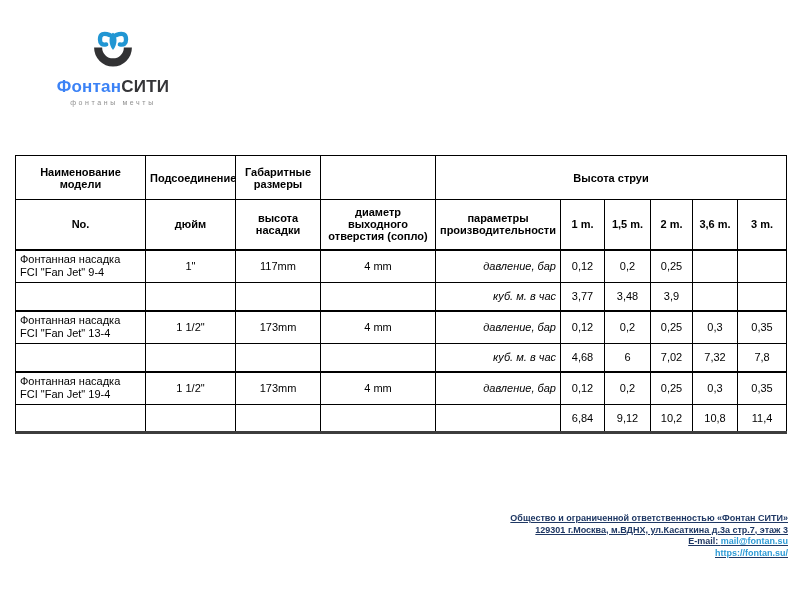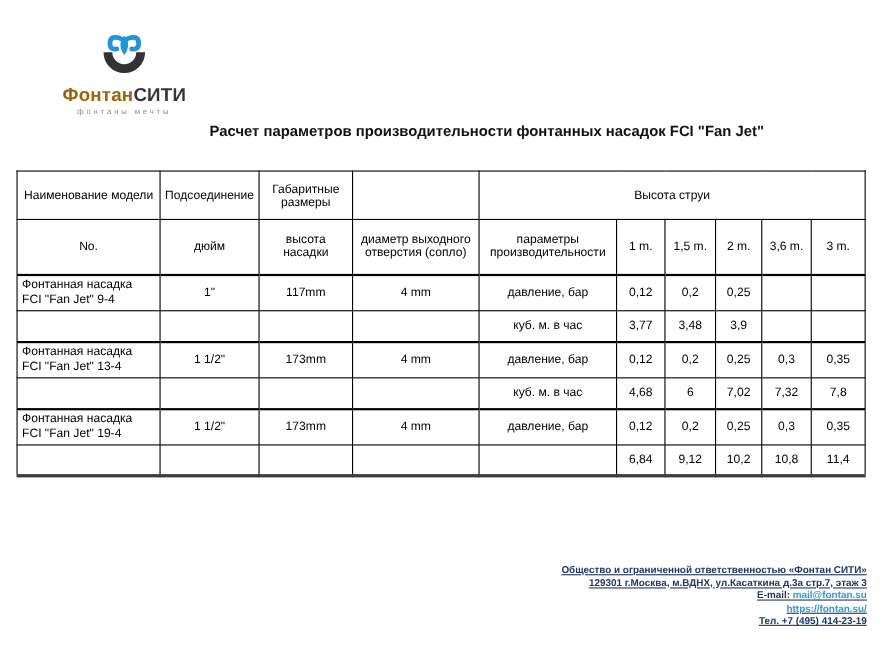--- a/index.html
+++ b/index.html
@@ -3,42 +3,42 @@
 <meta charset="utf-8">
 <style>
   * { margin:0; padding:0; box-sizing:border-box; }
   html,body { width:800px; height:600px; background:#ffffff; font-family:"Liberation Sans", sans-serif; }
   .page { position:relative; width:800px; height:600px; background:#fff; overflow:hidden; }
 
   
   .logo { position:absolute; left:52px; top:24px; width:122px; text-align:center; }
   .logo svg { display:block; margin:0 auto; }
   .brand-line { font-size:17px; font-weight:bold; letter-spacing:0.2px; line-height:1; margin-top:2px; white-space:nowrap; }
-  .brand-primary { color:#a16207; }
+  .brand-primary { color:#3b82f6; }
   .brand-secondary { color:#353538; }
   .tagline { font-size:7px; color:#8f8f8f; letter-spacing:2.6px; margin-top:4px; white-space:nowrap; }
 
   
   .title { position:absolute; top:112px; left:85px; right:0; text-align:center;
            font-size:13.5px; font-weight:bold; color:#111; }
 
   
   table.spec { position:absolute; left:15px; top:155px; width:771px;
                border-collapse:collapse; table-layout:fixed;
                font-size:11px; color:#000;
                border:1px solid #000; border-bottom:3px solid #3d3d3d; }
   table.spec th, table.spec td { border:1px solid #000; padding:2px 4px; overflow:hidden; }
-  table.spec th { font-weight:normal; vertical-align:middle; }
+  table.spec th { font-weight:bold; vertical-align:middle; }
   tr.hdr1 { height:44px; }
   tr.hdr2 { height:50px; }
   tr.hdr2 th { border-bottom-width:2px; }
   tr.data { height:28px; }
   tr.group-end td { border-bottom-width:2px; }
   td.model { text-align:left; vertical-align:middle; padding-left:6px; line-height:1.25; }
-  td.param { text-align:center; vertical-align:middle; padding-left:6px; }
+  td.param { text-align:right; vertical-align:middle; padding-left:6px;font-style:italic; }
   td.center { text-align:center; vertical-align:middle; }
 
   
   .footer { position:absolute; top:513px; right:12px; text-align:right;
             font-size:9px; font-weight:bold; color:#1f3864; line-height:11.6px;text-decoration:underline; }
   .footer .link { color:#2e9bd6; text-decoration:none; }
 </style>
 </head>
 <body>
 
@@ -48,21 +48,20 @@
     <svg width="62" height="52" viewBox="0 0 100 72">
       <path d="M26 32 A24 24 0 0 0 74 32" fill="none" stroke="#323234" stroke-width="13"></path>
       <path d="M45 12 Q29 6 29 19 Q29 29 39 27" fill="none" stroke="#2196d3" stroke-width="7" stroke-linecap="round"></path>
       <path d="M55 12 Q71 6 71 19 Q71 29 61 27" fill="none" stroke="#2196d3" stroke-width="7" stroke-linecap="round"></path>
       <path d="M50 36 C42 27 43 11 50 8 C57 11 58 27 50 36 Z" fill="#2196d3"></path>
     </svg>
     <div class="brand-line"><span class="brand-primary">Фонтан</span><span class="brand-secondary">СИТИ</span></div>
     <div class="tagline">фонтаны мечты</div>
   </div>
 
-  <div class="title">Расчет параметров производительности фонтанных насадок FCI "Fan Jet"</div>
 
   <table class="spec">
     <colgroup>
       <col style="width:130px">
         <col style="width:90px">
         <col style="width:85px">
         <col style="width:115px">
       <col style="width:125px">
         <col style="width:44px">
         <col style="width:46px">
@@ -164,16 +163,15 @@
       <td class="center">11,4</td>
     </tr>
   </tbody>
     </table>
 
   <div class="footer">
     <div>Общество и ограниченной ответственностью «Фонтан СИТИ»</div>
     <div>129301 г.Москва, м.ВДНХ, ул.Касаткина д.3а стр.7, этаж 3</div>
     <div><span>E-mail: </span><a href="#" class="link">mail@fontan.su</a></div>
     <div><a href="#" class="link">https://fontan.su/</a></div>
-    <div>Тел. +7 (495) 414-23-19</div>
   </div>
 
 </div>
 
 </body></html>

